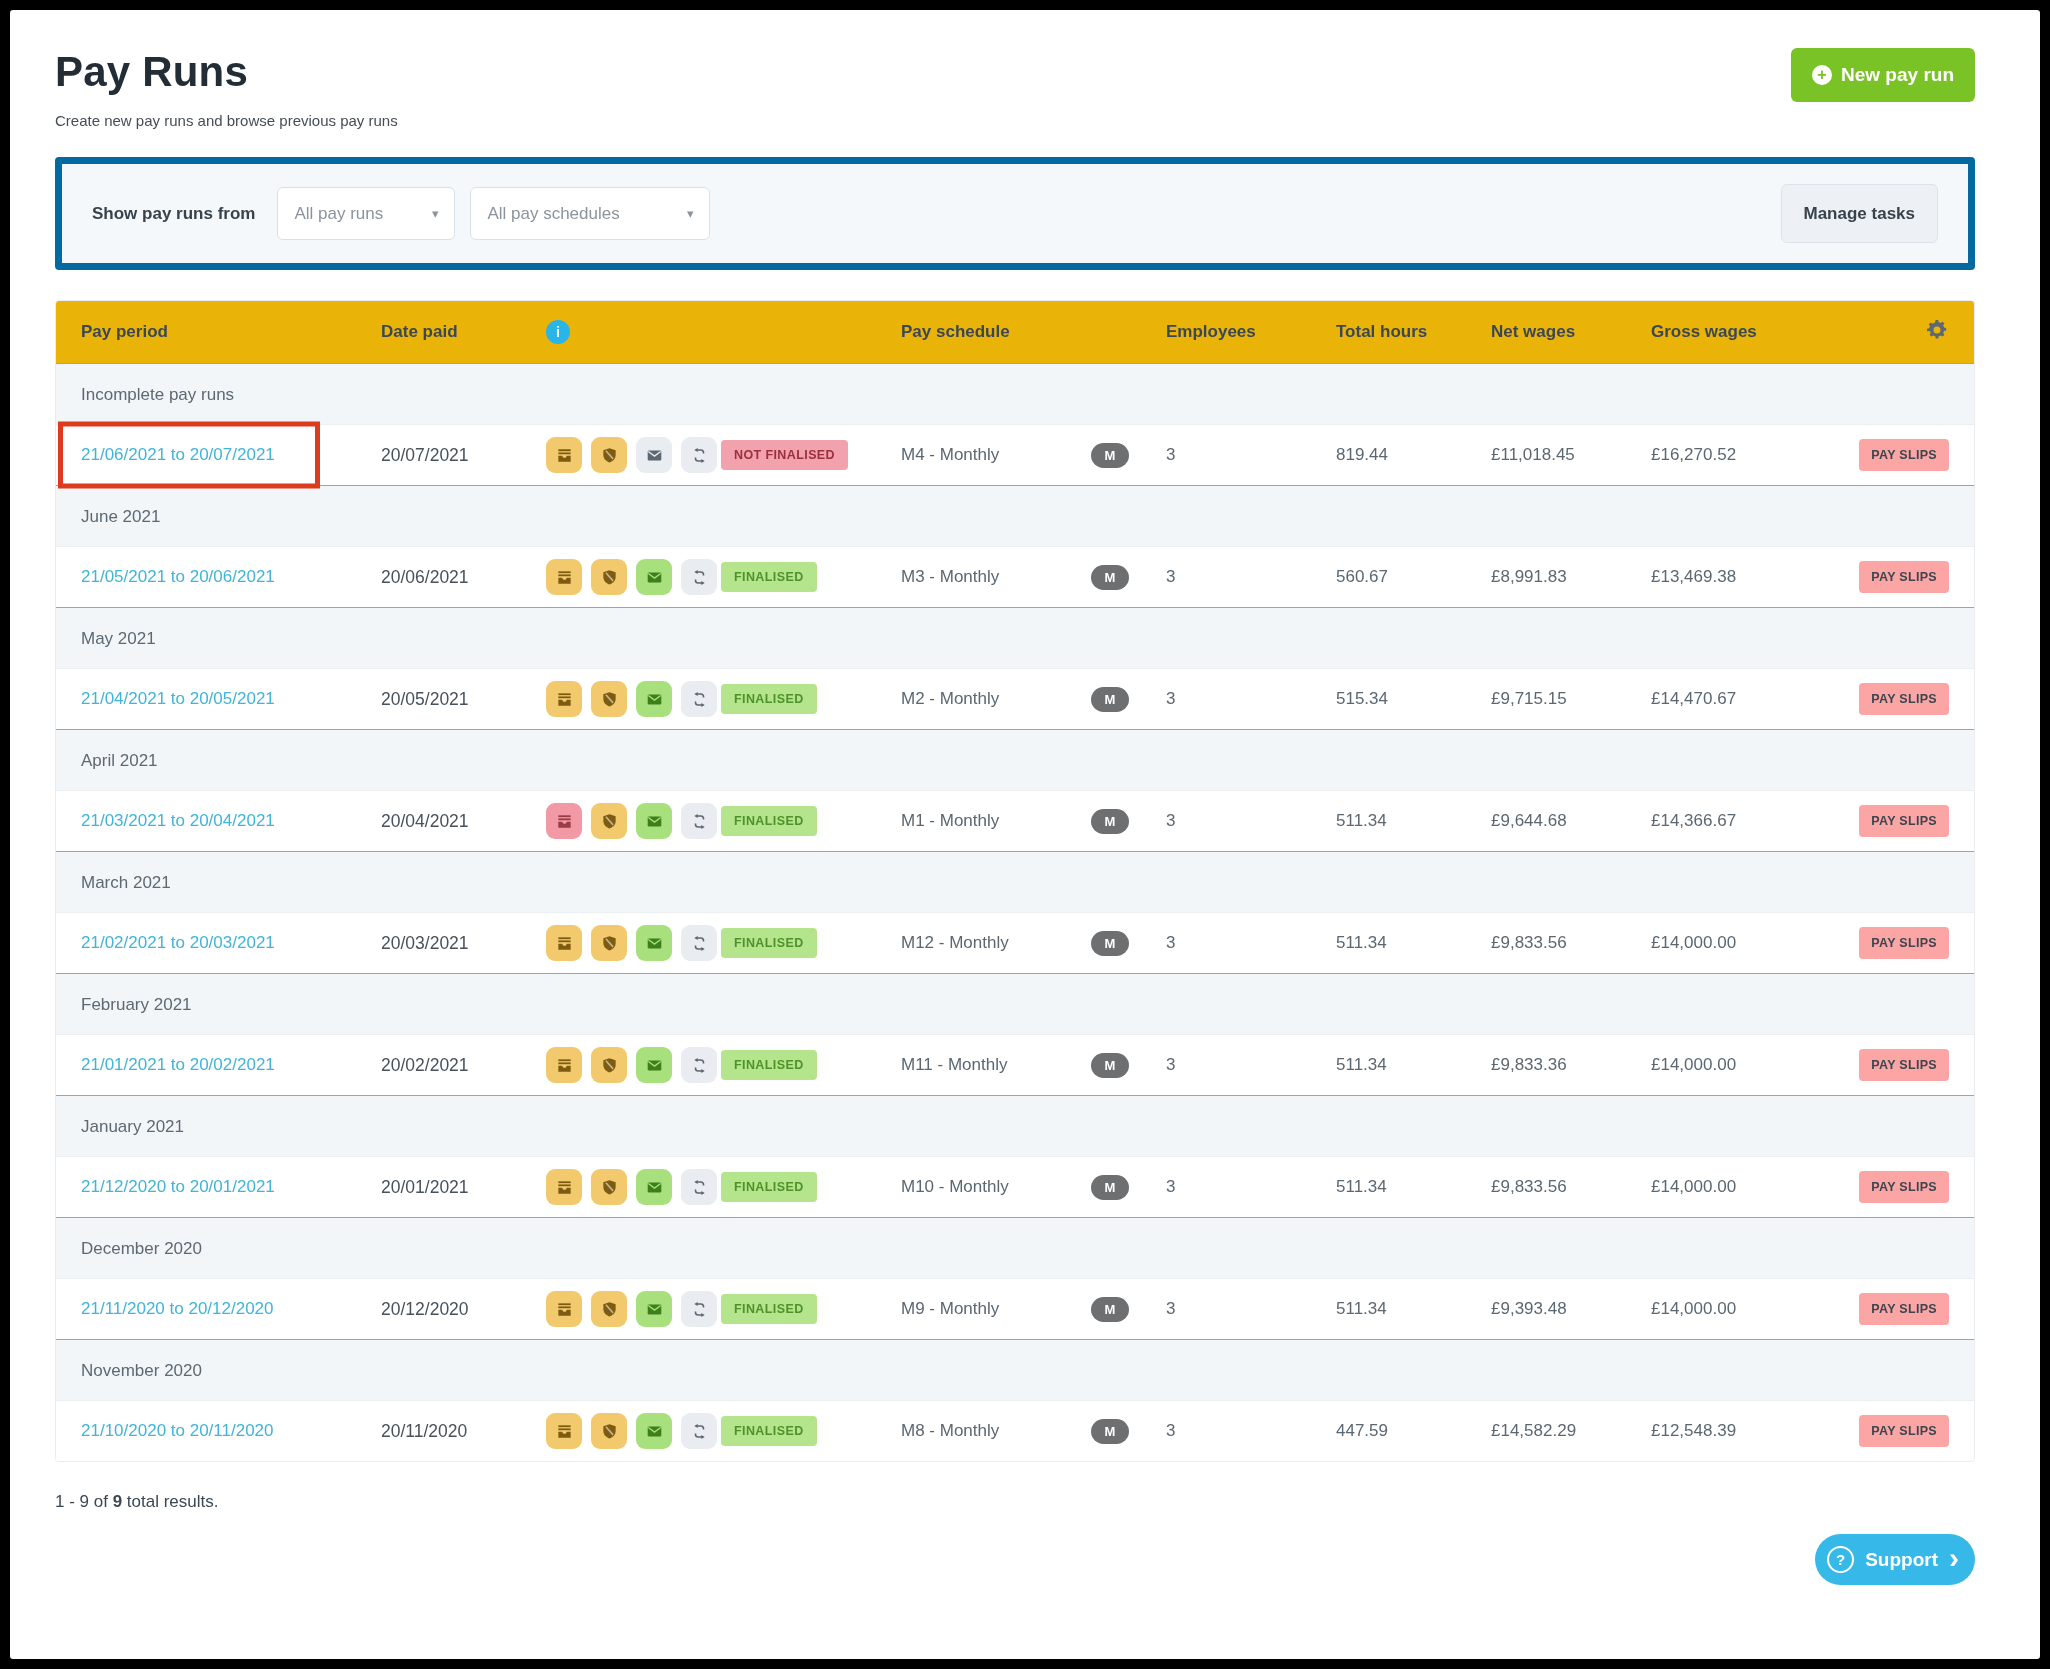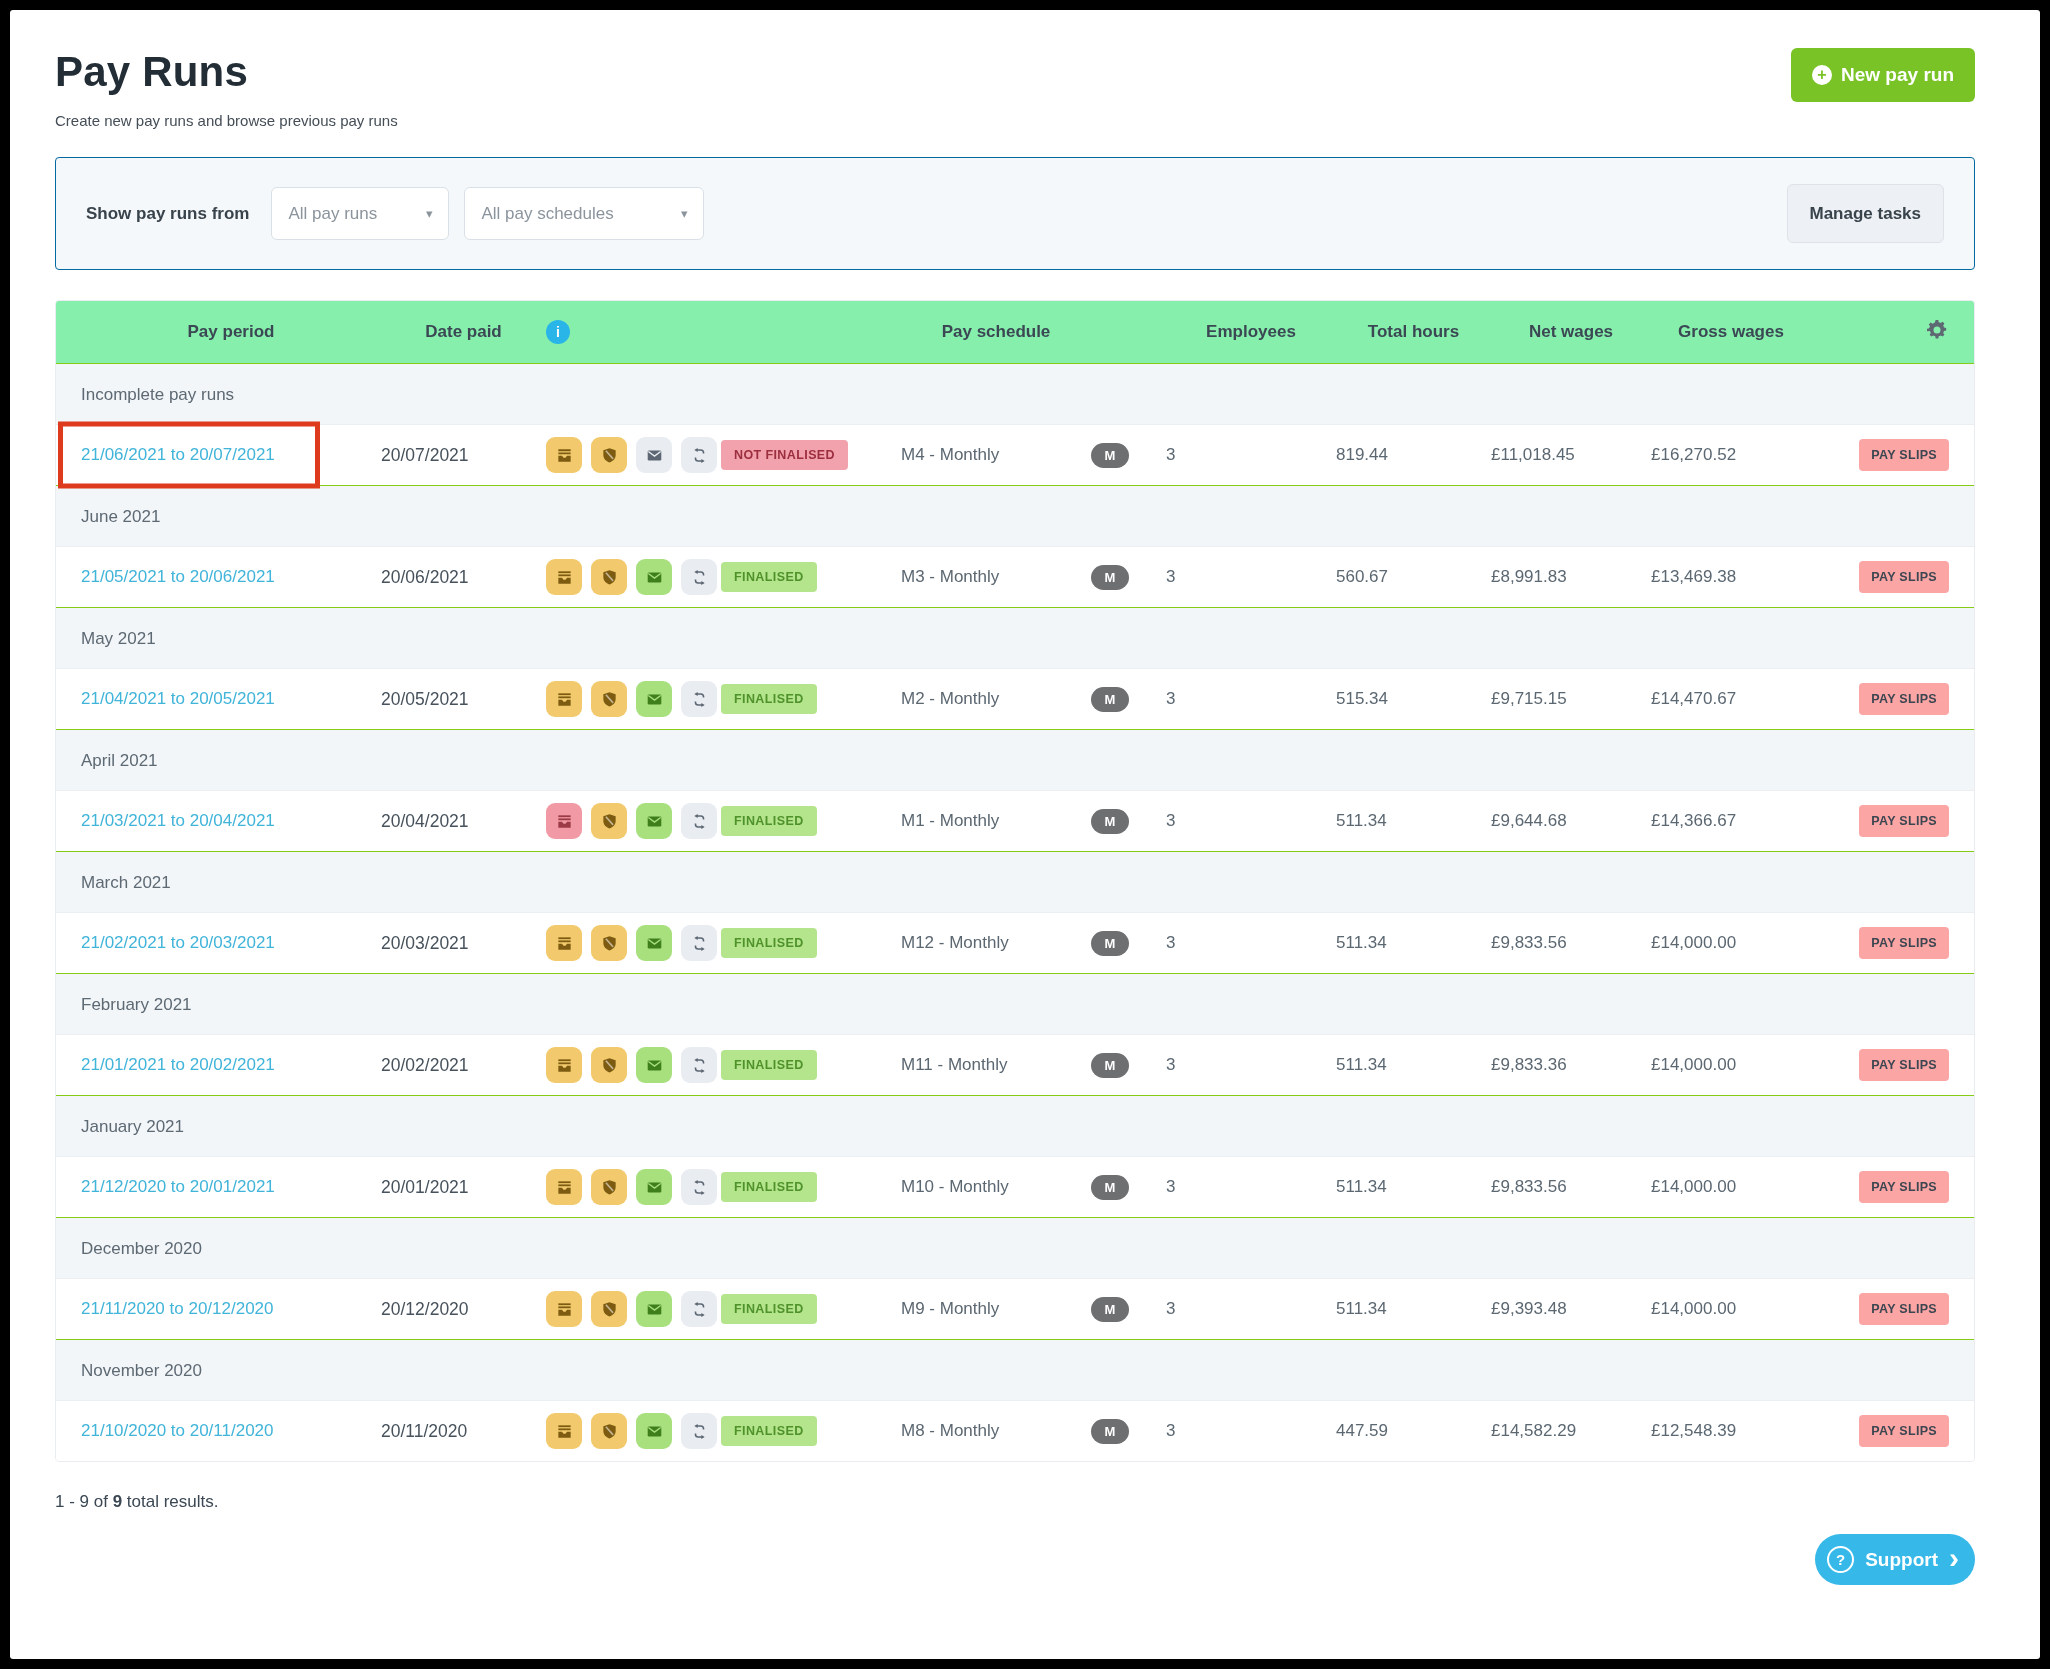--- a/index.html
+++ b/index.html
@@ -9,33 +9,33 @@
   .content { padding:0 65px 0 45px; }
 
   
   .header-row { display:flex; align-items:flex-start; justify-content:space-between; margin-top:38px; }
   .page-title { font-size:42px; font-weight:bold; color:#222d36; letter-spacing:.2px; }
   .page-subtitle { font-size:15px; color:#454e57; margin-top:16px; }
   .btn-new { display:flex; align-items:center; gap:9px; background:#79c327; color:#fff; border:none; border-radius:6px; height:54px; padding:0 21px; font-size:19px; font-weight:bold; cursor:pointer; font-family:inherit; }
   .plus-circle { width:20px; height:20px; border-radius:50%; background:#fff; color:#79c327; font-size:16px; font-weight:bold; display:flex; align-items:center; justify-content:center; line-height:1; }
 
   
-  .filter-bar { margin-top:28px; background:#f5f8fa; border:1px solid #0369a1; border-radius:4px; height:113px; display:flex; align-items:center; padding:0 30px; }
+  .filter-bar { margin-top:28px; background:#f5f8fa; border:7px solid #0369a1; border-radius:4px; height:113px; display:flex; align-items:center; padding:0 30px; }
   .filter-label { font-size:17px; font-weight:bold; color:#39434c; margin-right:22px; }
   .dropdown { background:#fff; border:1px solid #d9e0e7; border-radius:6px; height:53px; display:flex; align-items:center; justify-content:space-between; padding:0 16px; cursor:pointer; }
   .dropdown.dd1 { width:178px; margin-right:15px; }
   .dropdown.dd2 { width:240px; }
   .dd-text { font-size:17px; color:#8b949d; }
   .dd-caret { font-size:13px; color:#8b949d; margin-left:14px; }
   .btn-manage { margin-left:auto; background:#edf0f4; border:1px solid #dde3e9; border-radius:6px; height:59px; padding:0 22px; font-size:17px; font-weight:bold; color:#39434c; cursor:pointer; font-family:inherit; }
 
   
   .table { margin-top:30px; border:1px solid #e9edf1; border-radius:4px; overflow:hidden; background:#fff; }
   .grid-row { display:grid; grid-template-columns:300px 165px 175px 180px 190px 75px 170px 155px 160px 160px 1fr; align-items:center; padding:0 25px; }
-  .thead { background:#86efac; height:62px;text-align:center; }
+  .thead { background:#eab308; height:62px; }
   .th { font-size:17px; font-weight:bold; color:#3b4854; }
   .info-circle { width:24px; height:24px; border-radius:50%; background:#2ab5e8; color:#fff; font-size:14px; font-weight:bold; display:flex; align-items:center; justify-content:center; cursor:pointer; }
   .gear-cell { display:flex; justify-content:flex-end; }
   .gear-cell svg { cursor:pointer; }
 
   .section-row { background:#f3f6f9; height:61px; line-height:61px; padding:0 25px; font-size:17px; color:#5d6973; border-top:1px solid #84cc16; }
   .data-row { background:#fff; height:61px; border-top:1px solid #eceff2; }
 
   .cell-period { position:relative; }
   .period-link { font-size:17px; color:#41b4d9; text-decoration:none; cursor:pointer; }

